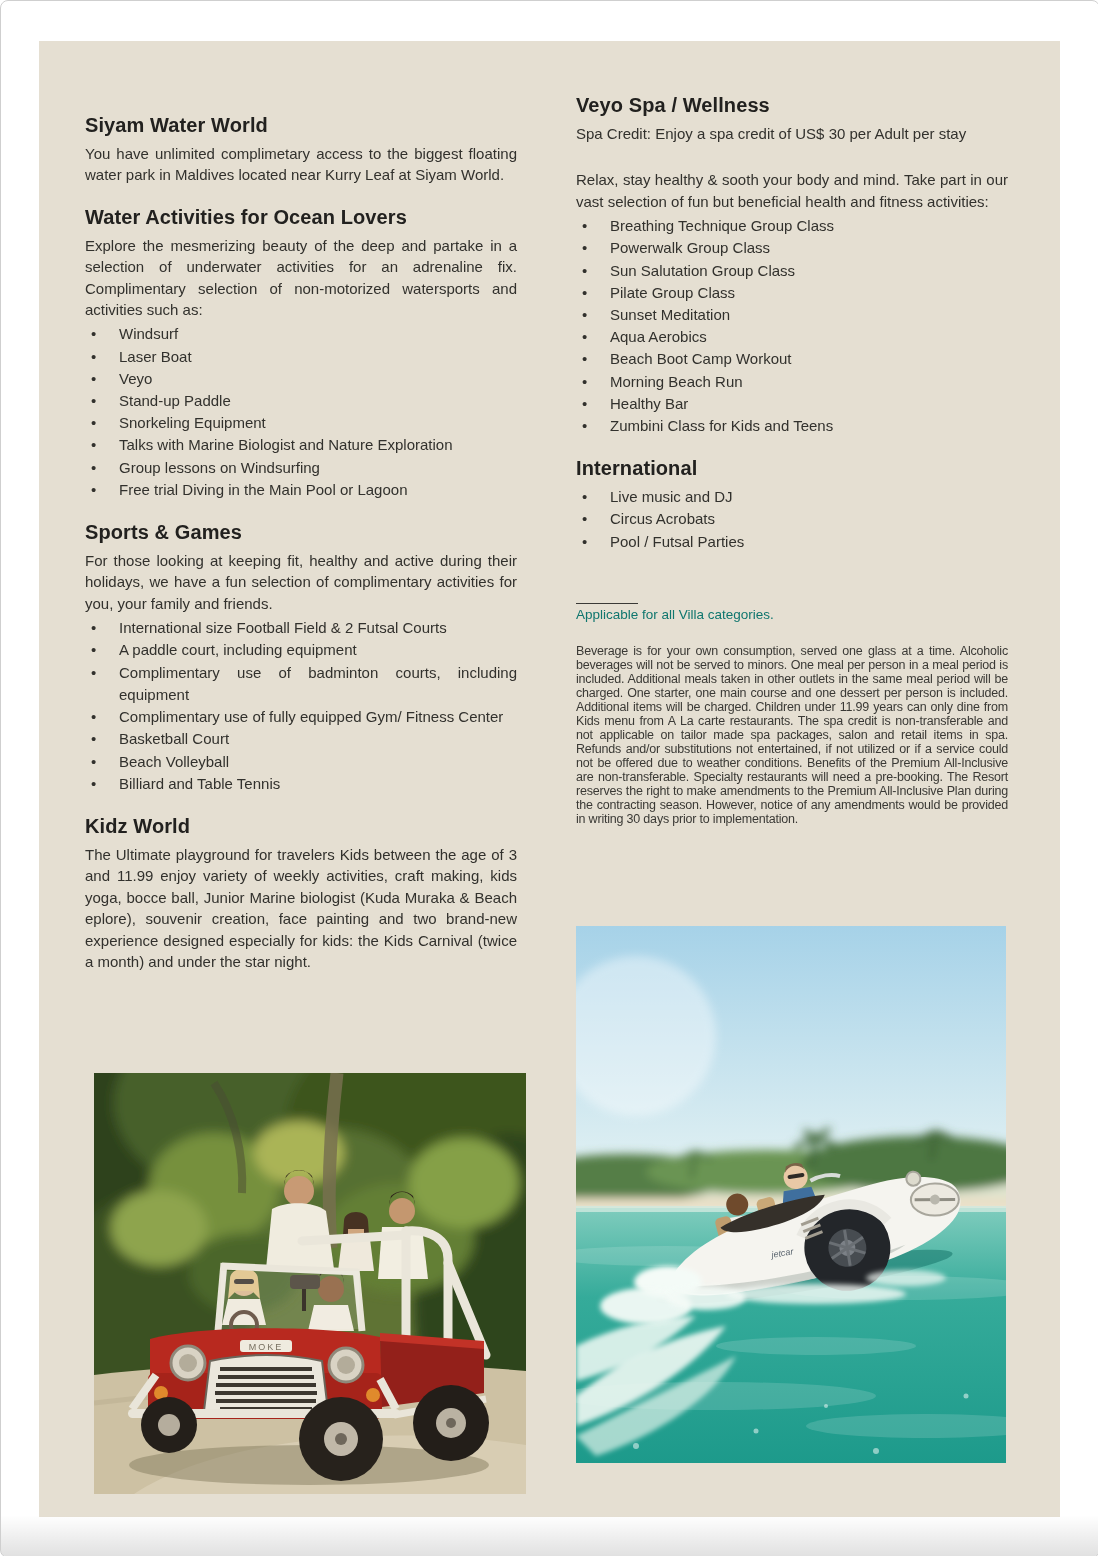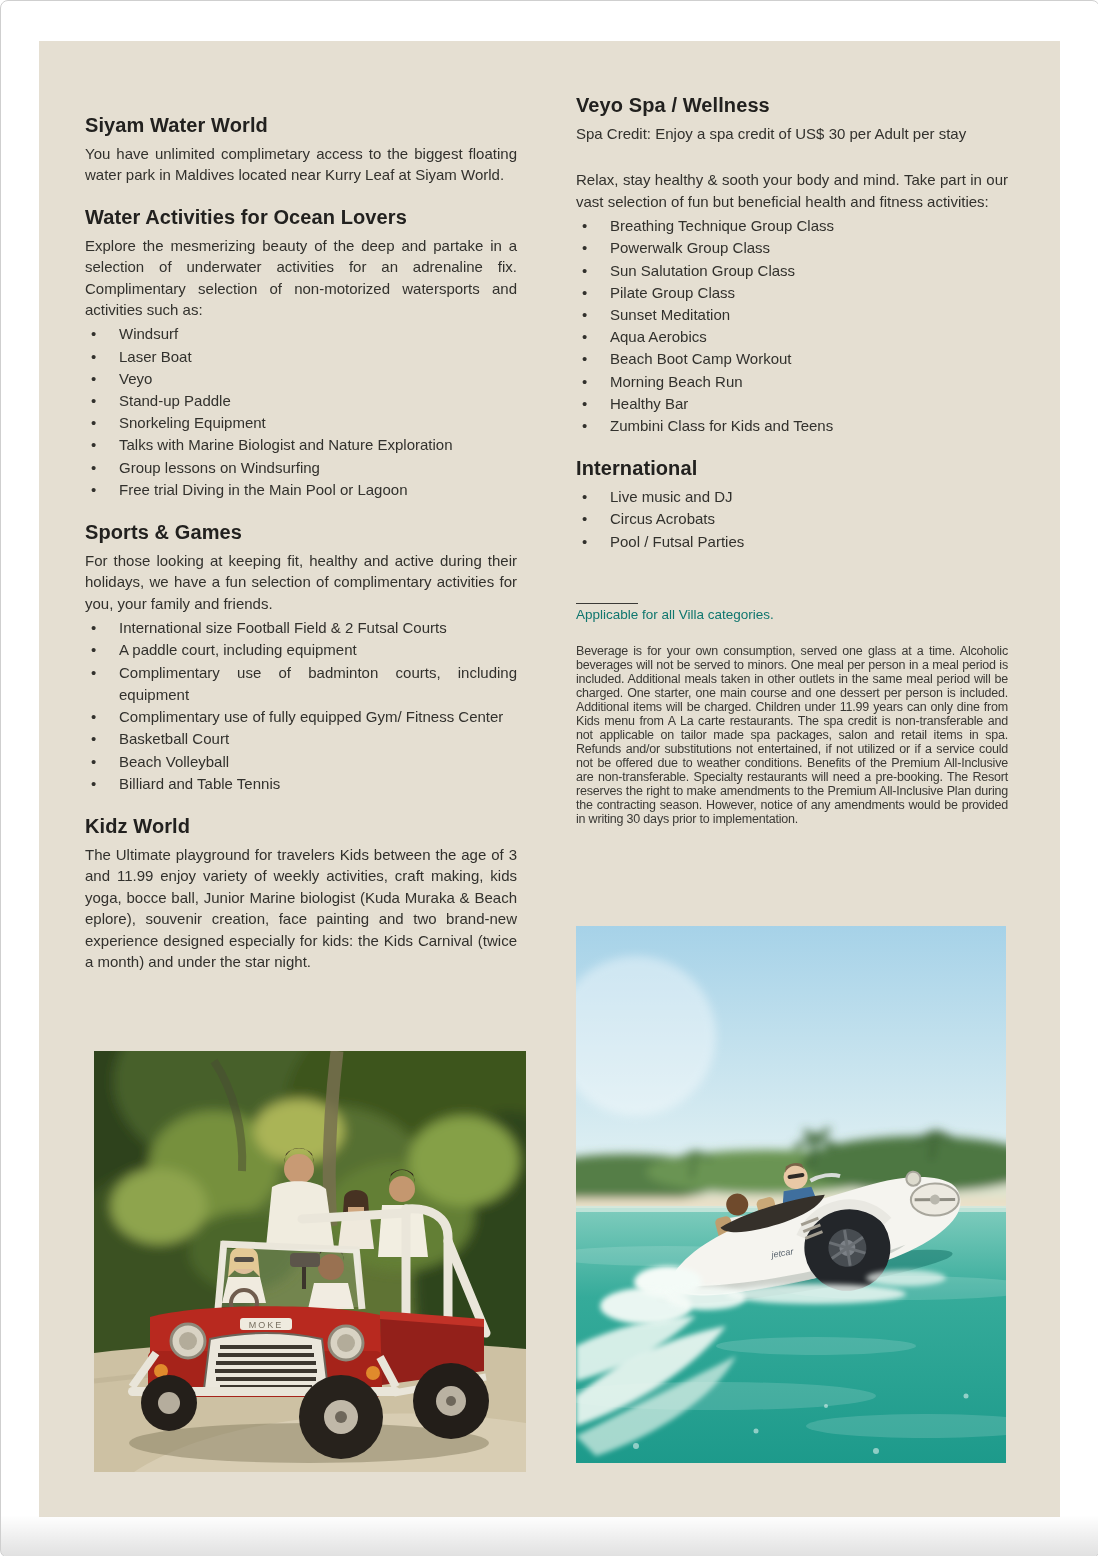--- a/index.html
+++ b/index.html
@@ -47,21 +47,21 @@
     margin:50px 0 0 0;
   }
   .footnote-title{
     font-size:13.5px;font-weight:400;color:#0f766e;margin:2px 0 0 0;line-height:18px;
   }
   .fine-print{
     font-size:12.5px;line-height:14px;letter-spacing:-0.2px;
     text-align:justify;color:#3a3935;margin:20px 0 0 0;
   }
   .photo{position:absolute;overflow:hidden;z-index:2;}
-  .photo-left{left:55px;top:1010px;width:432px;height:421px;}
+  .photo-left{left:55px;top:1032px;width:432px;height:421px;}
   .photo-right{left:537px;top:885px;width:430px;height:537px;}
   .photo svg{display:block;}
 </style>
 </head>
 <body>
 
 <div class="page">
   <div class="card">
 
     <div class="col col-left">

